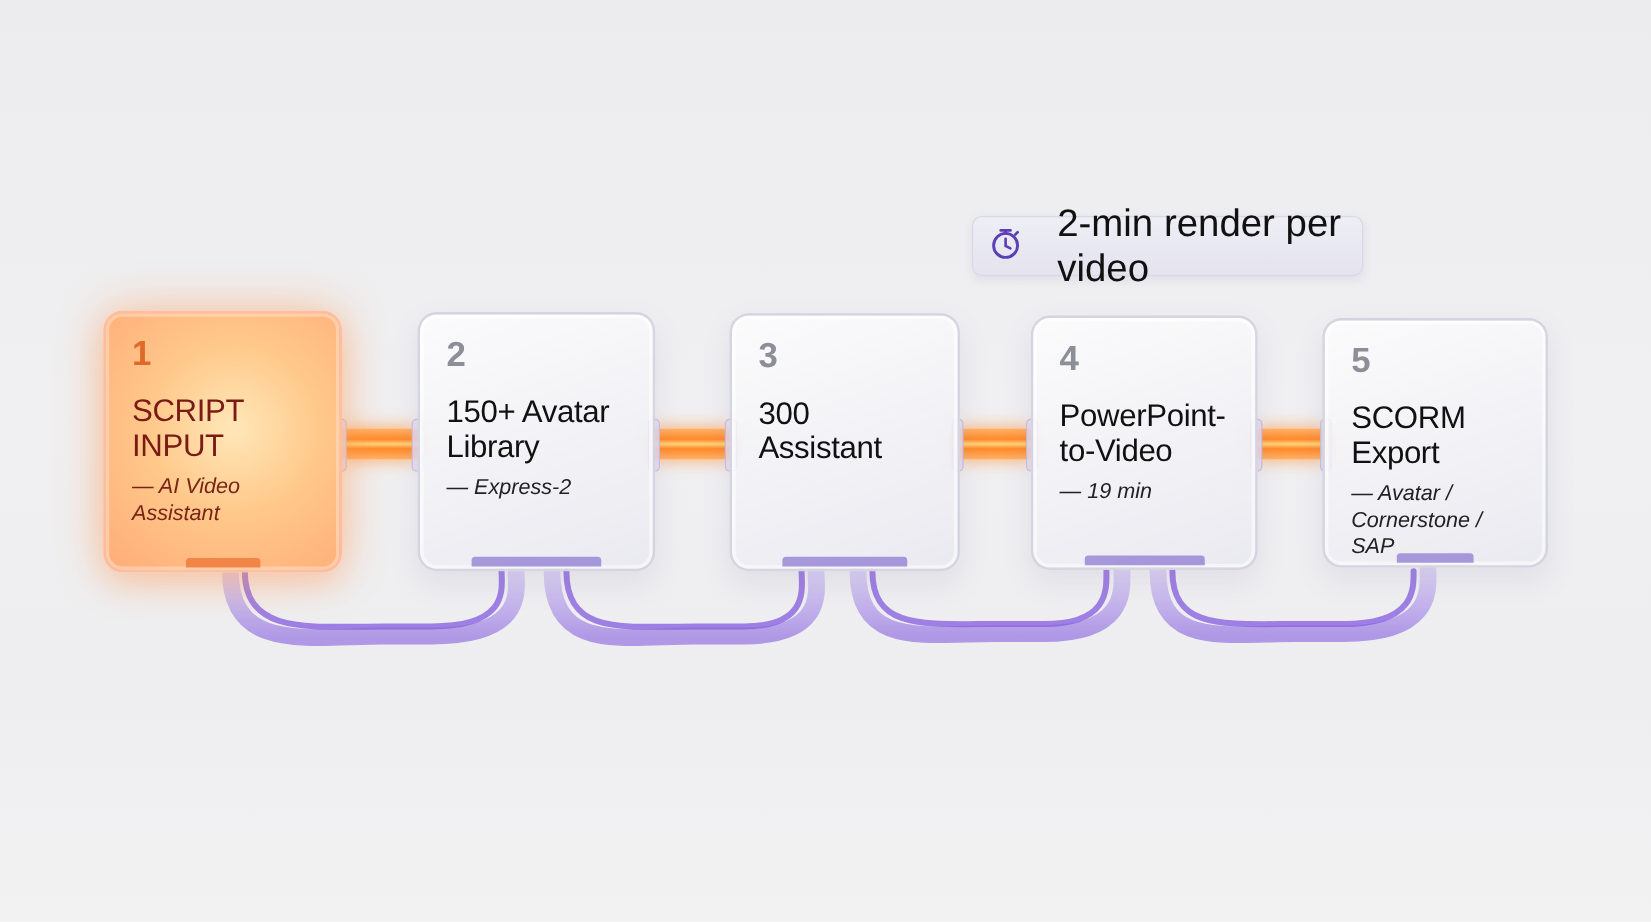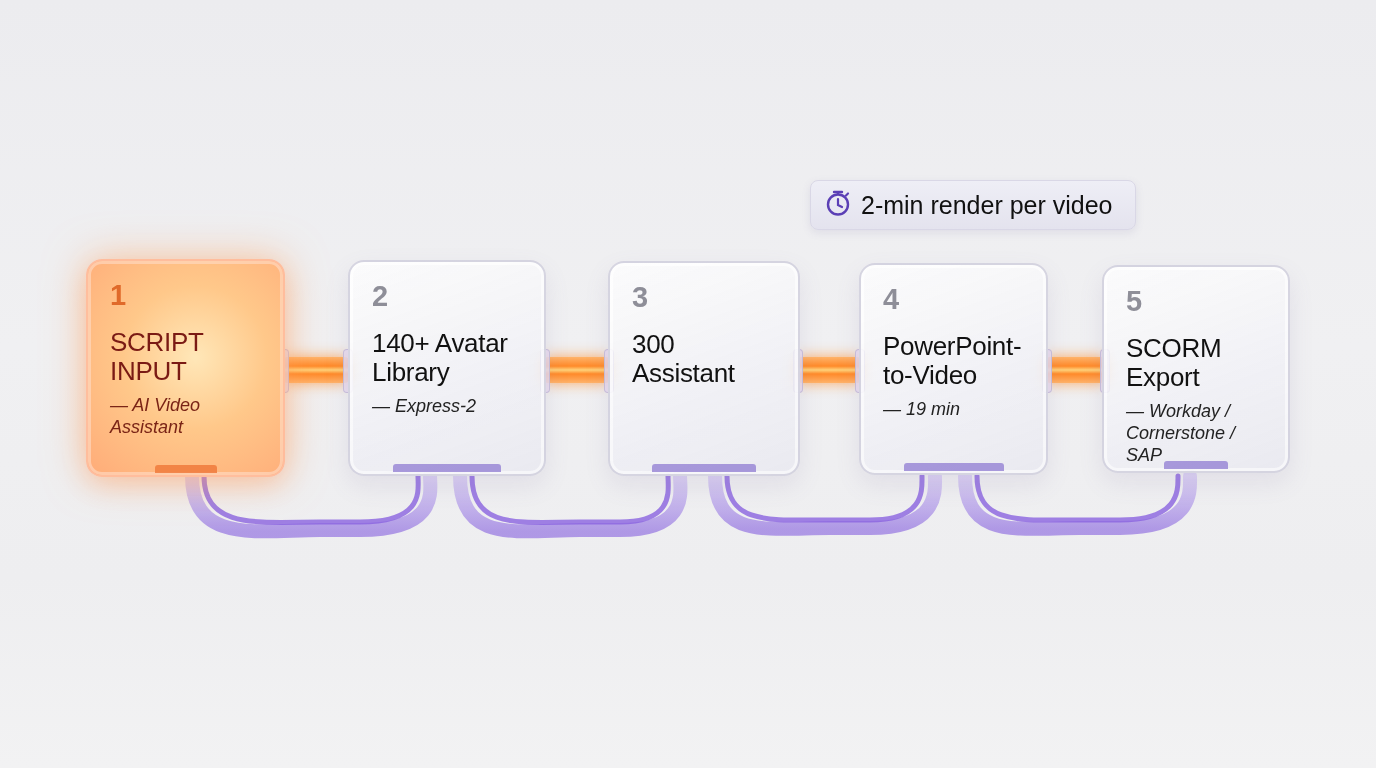--- a/index.html
+++ b/index.html
@@ -44,21 +44,21 @@
     background: rgba(230,220,240,0.85); border: 1px solid rgba(200,190,220,0.9);
   }
   .conn::before { left: -4px; }
   .conn::after { right: -4px; }
   .badge {
     position: absolute; left: 810px; top: 180px; width: 326px; height: 50px; box-sizing: border-box;
     border-radius: 8px; background: linear-gradient(180deg, #eeeef6, #e4e3ee);
     border: 1px solid #d9d7e6; box-shadow: 0 3px 8px rgba(110,100,160,0.12);
     display: flex; align-items: center; padding-left: 14px; gap: 10px;
   }
-  .badge-text { font-size: 25px; color: #111; }
+  .badge-text { font-size: 32px; color: #111; margin-left: 20px; }
   svg.tubes { position: absolute; left: 0; top: 0; }
 </style>
 </head>
 <body>
 
 <div class="stage">
 
   <svg class="tubes" width="1376" height="768">
     <defs>
       <linearGradient id="tg" x1="0" y1="0" x2="0" y2="1">
@@ -105,21 +105,21 @@
     <div class="sub">
       <div>— AI Video</div>
       <div>Assistant</div>
     </div>
     <div class="tab" style="width:62px;"></div>
   </div>
 
   <div class="card" style="left:348px; top:260px; width:198px; height:216px;">
     <div class="num">2</div>
     <div class="title">
-      <div>140+ Avatar</div>
+      <div>150+ Avatar</div>
       <div>Library</div>
     </div>
     <div class="sub">
       <div>— Express-2</div>
     </div>
     <div class="tab" style="width:108px;"></div>
   </div>
 
   <div class="card" style="left:608px; top:261px; width:192px; height:215px;">
     <div class="num">3</div>
@@ -142,20 +142,20 @@
     <div class="tab" style="width:100px;"></div>
   </div>
 
   <div class="card" style="left:1102px; top:265px; width:188px; height:208px;">
     <div class="num">5</div>
     <div class="title">
       <div>SCORM</div>
       <div>Export</div>
     </div>
     <div class="sub">
-      <div>— Workday /</div>
+      <div>— Avatar /</div>
       <div>Cornerstone /</div>
       <div>SAP</div>
     </div>
     <div class="tab" style="width:64px;"></div>
   </div>
 
 </div>
 
 </body></html>

